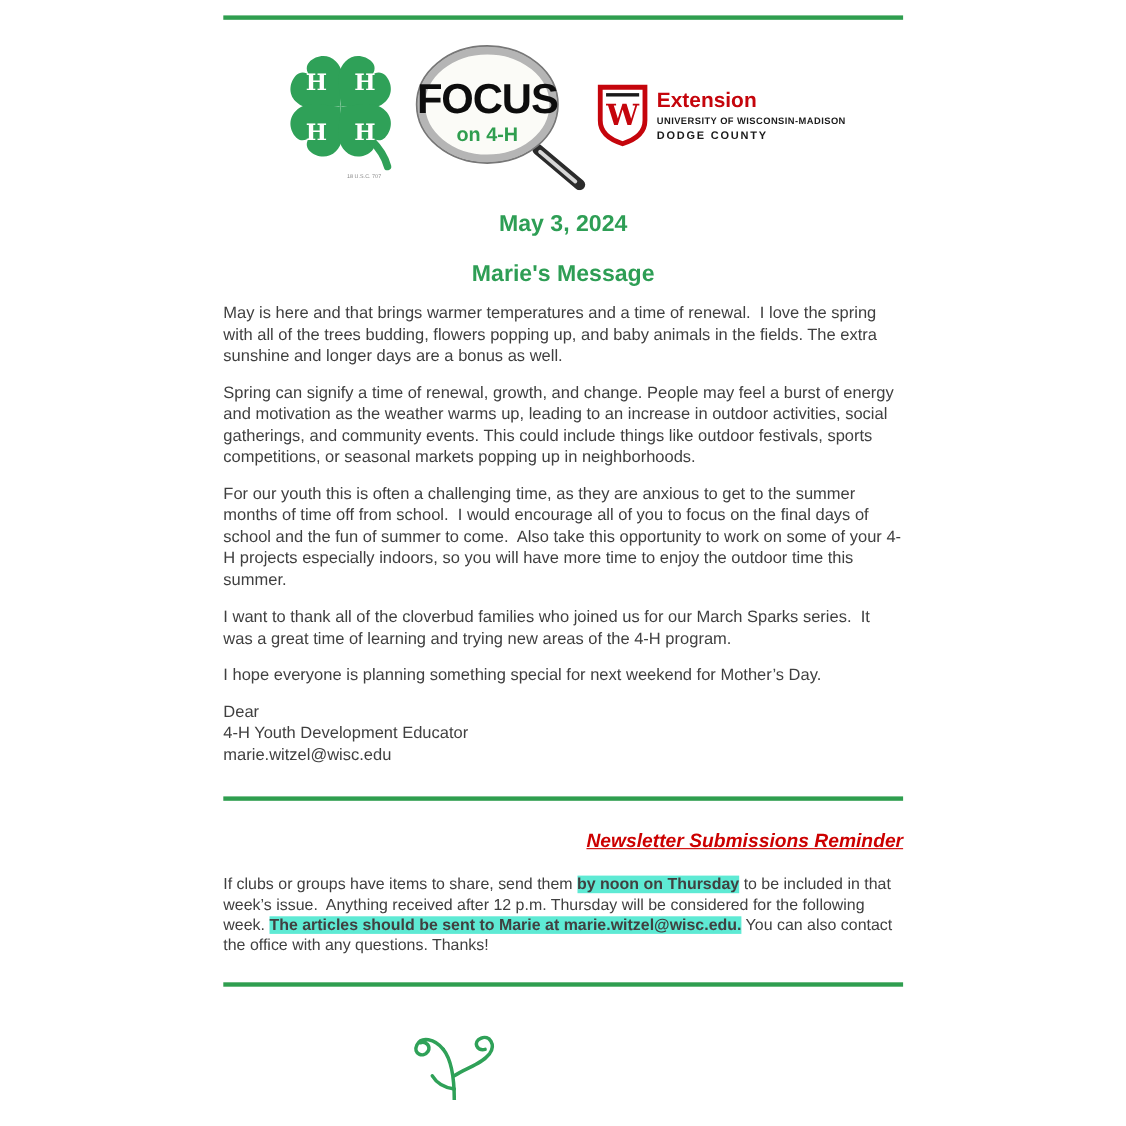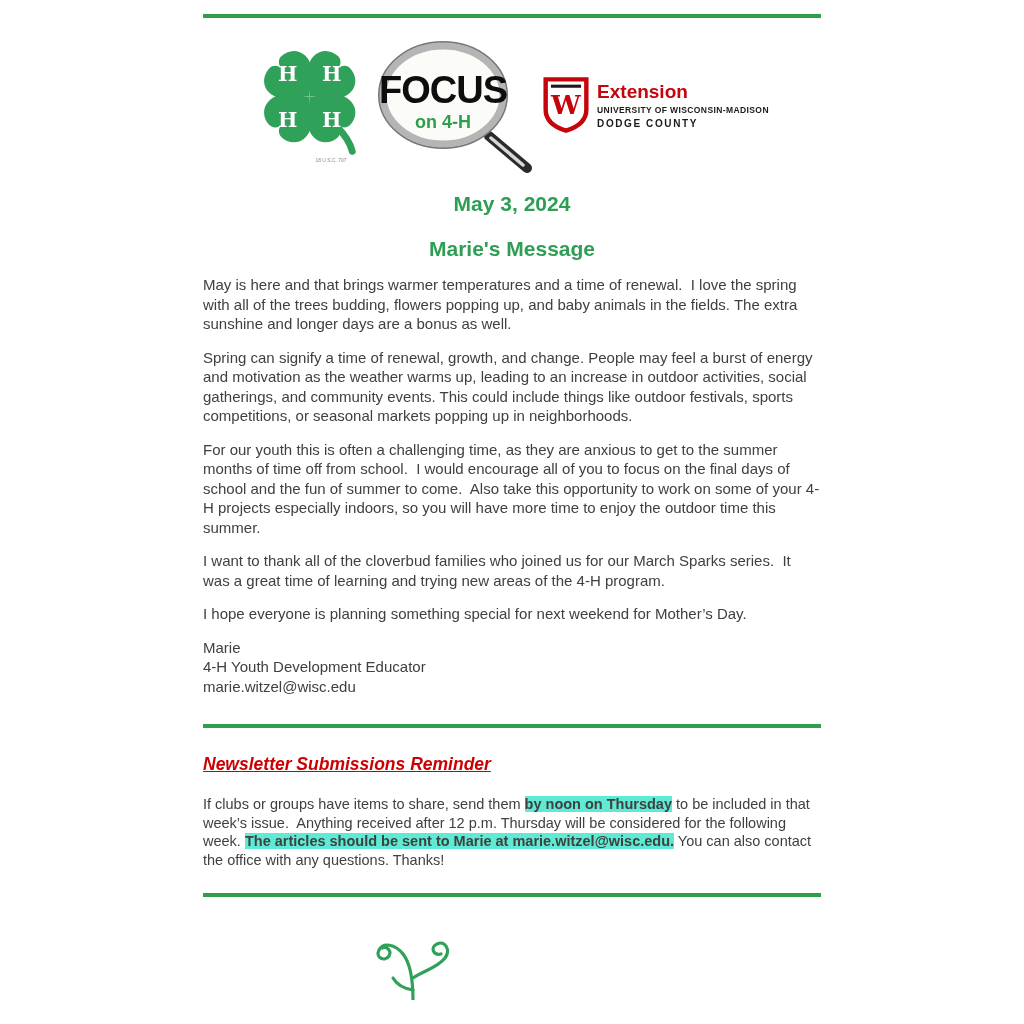--- a/index.html
+++ b/index.html
@@ -38,21 +38,21 @@
   .message-title { text-align: center; color: #2e9e55; font-size: 21px; font-weight: bold; margin-top: 21px; }
 
   .body-text p {
     color: #404040; font-size: 15px; line-height: 19.5px;
     margin: 14px 0; white-space: pre-wrap;
   }
   .signature { margin-top: 14px; }
   .signature div { color: #404040; font-size: 15px; line-height: 19.5px; }
 
   .reminder-title {
-    text-align: left; margin-top: 26px;
+    text-align: right; margin-top: 26px;
     font-size: 17.5px; font-weight: bold; font-style: italic;
     text-decoration: underline; color: #cc0000;
   }
   .reminder-para {
     margin: 20px 0 0 0; font-size: 14.5px; line-height: 18.5px;
     color: #404040; white-space: pre-wrap;
   }
   .hl { background: #5eead4; font-weight: bold; }
 
   .flourish { margin-top: 18px; margin-left: 150px; }
@@ -119,21 +119,21 @@
 
     <div class="body-text">
       <p>May is here and that brings warmer temperatures and a time of renewal.  I love the spring with all of the trees budding, flowers popping up, and baby animals in the fields. The extra sunshine and longer days are a bonus as well.</p>
       <p>Spring can signify a time of renewal, growth, and change. People may feel a burst of energy and motivation as the weather warms up, leading to an increase in outdoor activities, social gatherings, and community events. This could include things like outdoor festivals, sports competitions, or seasonal markets popping up in neighborhoods.</p>
       <p>For our youth this is often a challenging time, as they are anxious to get to the summer months of time off from school.  I would encourage all of you to focus on the final days of school and the fun of summer to come.  Also take this opportunity to work on some of your 4-H projects especially indoors, so you will have more time to enjoy the outdoor time this summer.</p>
       <p>I want to thank all of the cloverbud families who joined us for our March Sparks series.  It was a great time of learning and trying new areas of the 4-H program.</p>
       <p>I hope everyone is planning something special for next weekend for Mother’s Day.</p>
     </div>
 
     <div class="signature">
-      <div>Marie</div>
+      <div>Dear</div>
       <div>4-H Youth Development Educator</div>
       <div>marie.witzel@wisc.edu</div>
     </div>
   </div>
 
   <div class="col rule rule-mid"></div>
 
   <div class="col">
     <div class="reminder-title">Newsletter Submissions Reminder</div>
     <p class="reminder-para"><span>If clubs or groups have items to share, send them </span><span class="hl">by noon on Thursday</span><span> to be included in that week’s issue.  Anything received after 12 p.m. Thursday will be considered for the following week. </span><span class="hl">The articles should be sent to Marie at marie.witzel@wisc.edu.</span><span> You can also contact the office with any questions. Thanks!</span></p>

